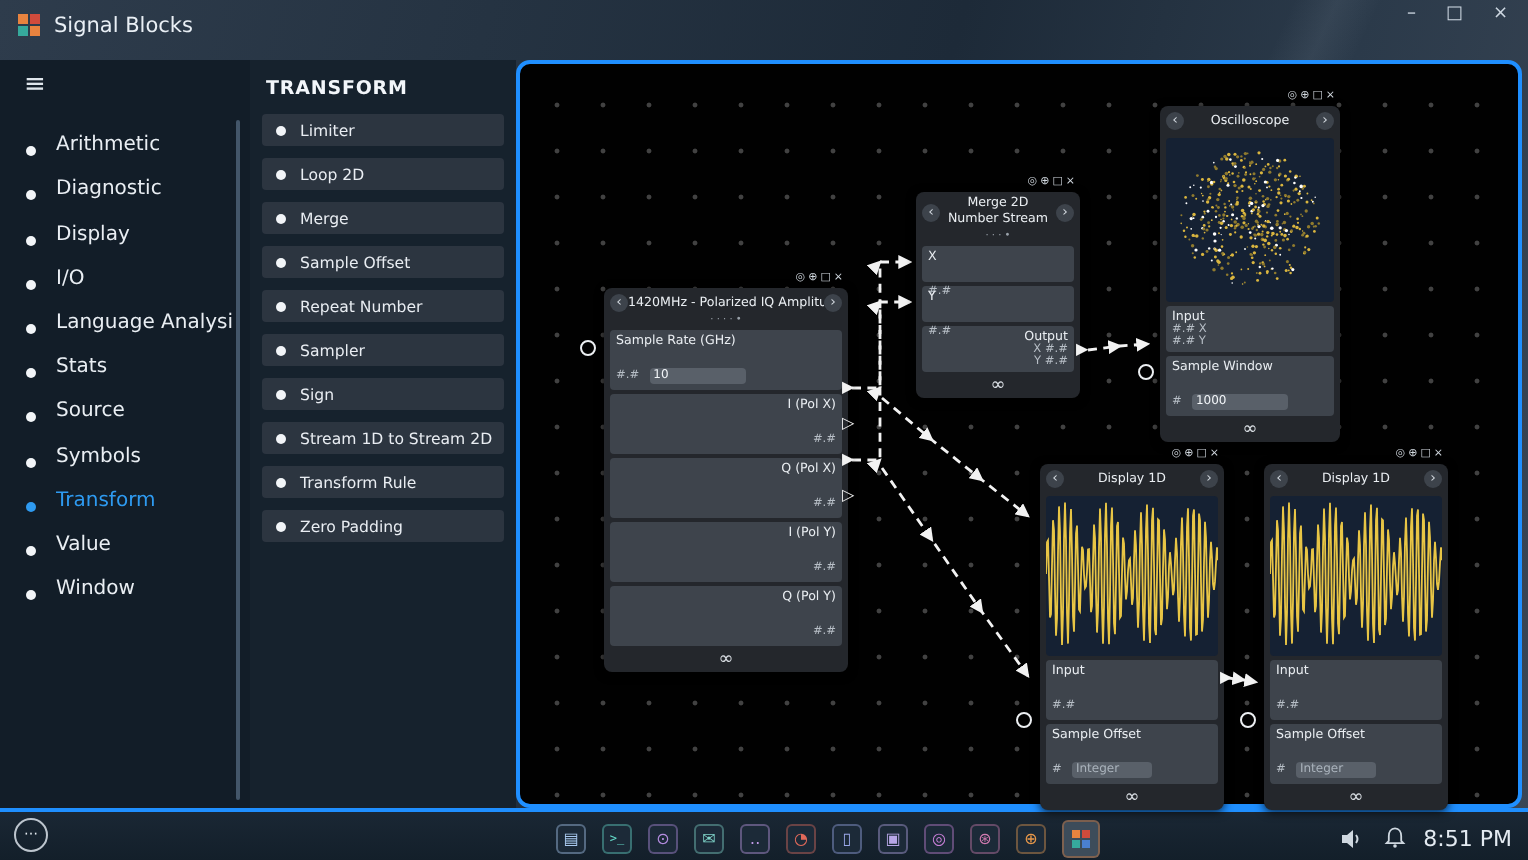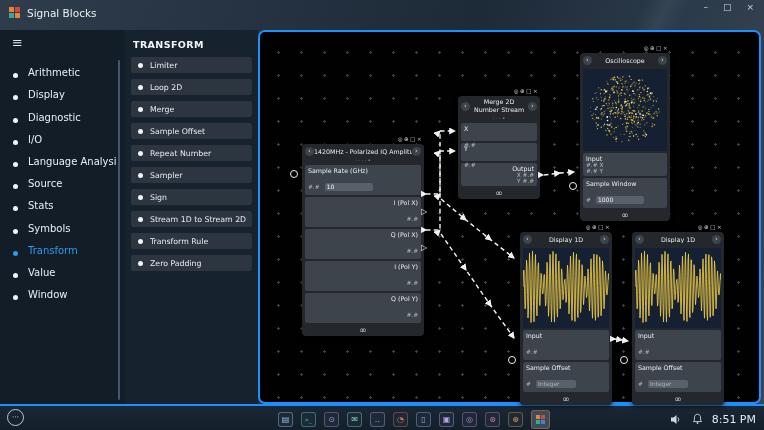--- a/index.html
+++ b/index.html
@@ -113,41 +113,41 @@
 
 <div class="sidebar">
   <div class="hamburger">≡</div>
   <div class="cat-list">
     <div class="cat-item">
         <span class="bullet"></span>
         <span class="lbl">Arithmetic</span>
       </div>
     <div class="cat-item">
         <span class="bullet"></span>
+        <span class="lbl">Diagnostic</span>
+      </div>
+    <div class="cat-item">
+        <span class="bullet"></span>
         <span class="lbl">Display</span>
       </div>
     <div class="cat-item">
         <span class="bullet"></span>
-        <span class="lbl">Diagnostic</span>
-      </div>
-    <div class="cat-item">
-        <span class="bullet"></span>
         <span class="lbl">I/O</span>
       </div>
     <div class="cat-item">
         <span class="bullet"></span>
         <span class="lbl">Language Analysi</span>
       </div>
     <div class="cat-item">
         <span class="bullet"></span>
+        <span class="lbl">Stats</span>
+      </div>
+    <div class="cat-item">
+        <span class="bullet"></span>
         <span class="lbl">Source</span>
-      </div>
-    <div class="cat-item">
-        <span class="bullet"></span>
-        <span class="lbl">Stats</span>
       </div>
     <div class="cat-item">
         <span class="bullet"></span>
         <span class="lbl">Symbols</span>
       </div>
     <div class="cat-item active">
         <span class="bullet"></span>
         <span class="lbl">Transform</span>
       </div>
     <div class="cat-item">

